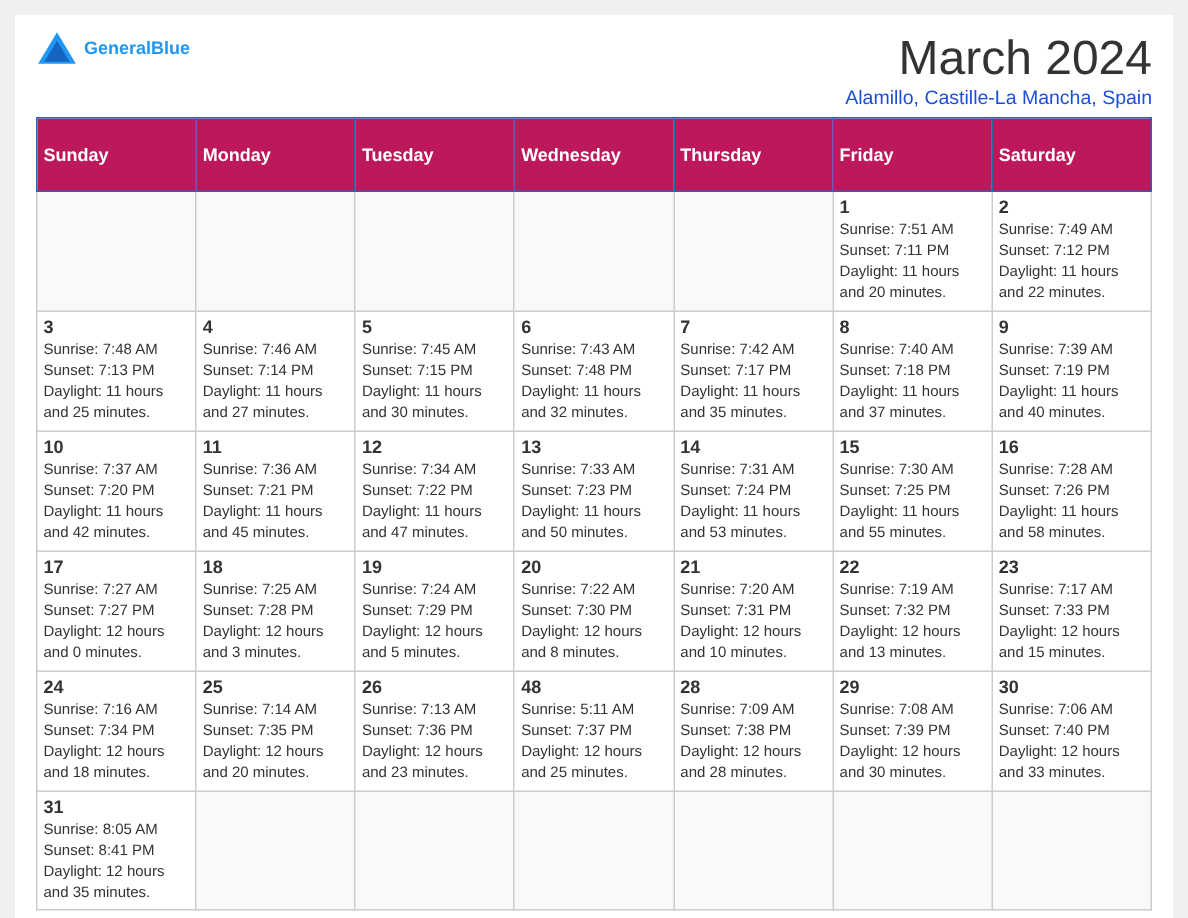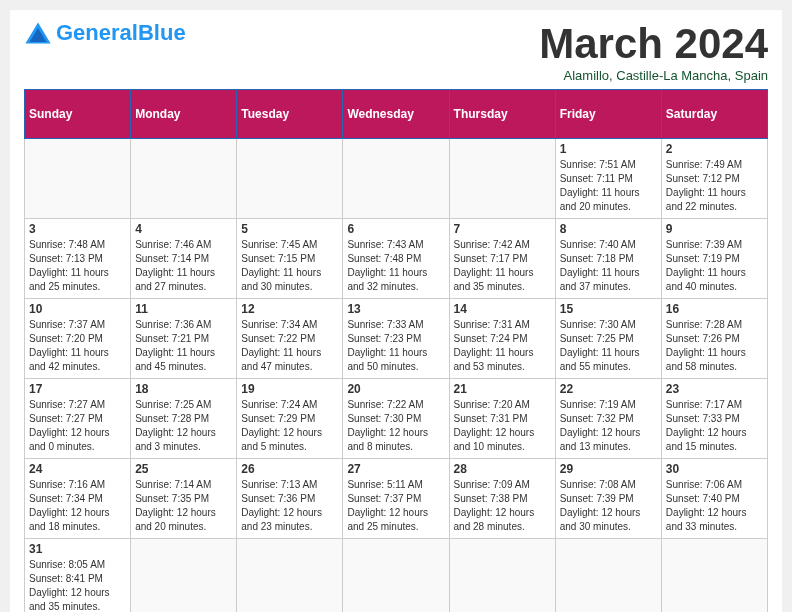--- a/index.html
+++ b/index.html
@@ -21,40 +21,40 @@
       justify-content: space-between;
       align-items: flex-start;
       margin-bottom: 6px;
     }
     .logo {
       display: flex;
       align-items: center;
       gap: 4px;
     }
     .logo-text {
-      font-size: 22px;
+      font-size: 12px;
       font-weight: bold;
       color: #333;
     }
     .logo-text span { color: #2196f3; }
     .logo-icon {
       width: 28px;
       height: 24px;
     }
     .title-area {
       text-align: right;
     }
     .month-title {
-      font-size: 42px;
-      font-weight: bold;
+      font-size: 32px;
+      font-weight: normal;
       color: #333;
     }
     .subtitle {
       font-size: 13px;
-      color: #14532d;
+      color: #1d4ed8;
     }
     .calendar {
       width: 100%;
       border-collapse: collapse;
       border: 1px solid #ccc;
     }
     .calendar th {
       background: #be185d;
       color: white;
       font-size: 12px;
@@ -288,21 +288,21 @@
 Sunset: 7:35 PM
 Daylight: 12 hours and 20 minutes.</div>
           </td>
           <td>
             <span class="day-num">26</span>
             <div class="day-info">Sunrise: 7:13 AM
 Sunset: 7:36 PM
 Daylight: 12 hours and 23 minutes.</div>
           </td>
           <td>
-            <span class="day-num">27</span>
+            <span class="day-num">48</span>
             <div class="day-info">Sunrise: 5:11 AM
 Sunset: 7:37 PM
 Daylight: 12 hours and 25 minutes.</div>
           </td>
           <td>
             <span class="day-num">28</span>
             <div class="day-info">Sunrise: 7:09 AM
 Sunset: 7:38 PM
 Daylight: 12 hours and 28 minutes.</div>
           </td>

